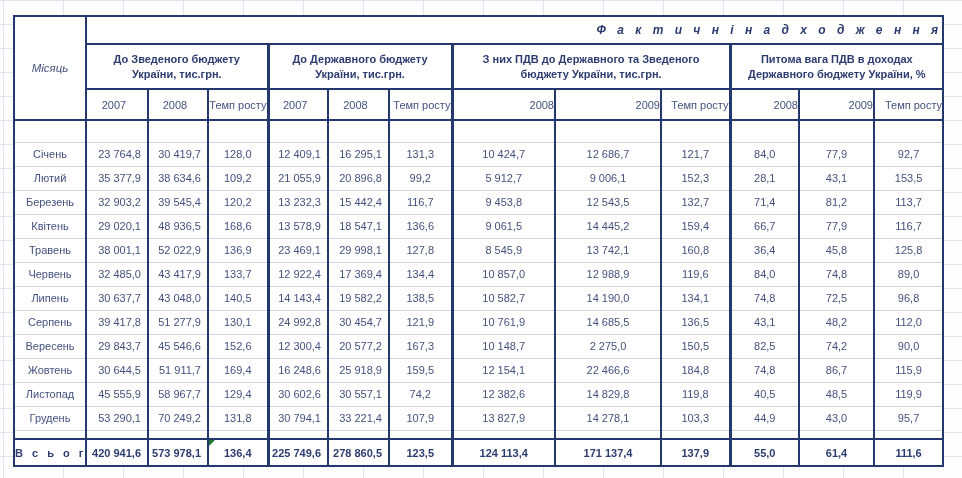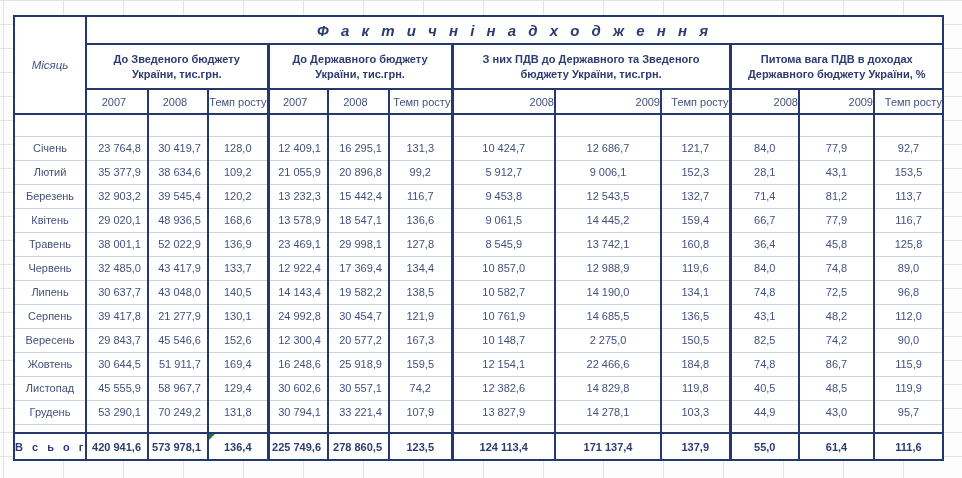--- a/index.html
+++ b/index.html
@@ -41,34 +41,34 @@
   
   td.c3, td.c6, td.c9, td.gb{border-left:3px solid var(--navy);}
   
   td.c0, td.c1, td.c3, td.c4{text-align:right;padding-right:6px;}
   td.c2, td.c5, td.c6, td.c7, td.c8, td.c9, td.c10, td.c11{text-align:center;}
   td.cm{text-align:center;}
   
   tr.r-title{height:28px;}
   tr.r-title td{border-bottom:2px solid var(--navy);}
   td.c-title{
-    text-align:center;font-style:italic;font-weight:bold;
-    letter-spacing:4px;color:var(--head);font-size:15px;border-radius:7px;
+    text-align:right;font-style:italic;font-weight:bold;
+    letter-spacing:4px;color:var(--head);font-size:12px;border-radius:7px;
   }
   td.c-monthhead{
     font-style:italic;color:var(--data);text-align:center;font-size:11.5px;
   }
   tr.r-groups{height:45px;}
   tr.r-groups td{border-bottom:2px solid var(--navy);}
   td.grp{
     text-align:center;font-weight:bold;
     color:var(--head);white-space:normal;line-height:1.35;
     padding:1px 16px;
   }
-  tr.r-years{height:25px;}
+  tr.r-years{height:31px;}
   tr.r-years td{border-bottom:2px solid var(--navy);text-align:right;color:var(--data);}
   
   tr.sp-top{height:22px;}
   tr.sp-bot{height:9px;}
   tr.sp-bot td{border-top:1px solid var(--rowline);}
   
   tr.data{height:24px;}
   tr.data td{border-top:1px solid var(--rowline);}
   
   tr.total{height:27px;}
@@ -244,21 +244,21 @@
         <td class="c6">10 582,7</td>
         <td class="c7">14 190,0</td>
         <td class="c8">134,1</td>
         <td class="c9">74,8</td>
         <td class="c10">72,5</td>
         <td class="c11">96,8</td>
       </tr>
       <tr class="data">
         <td class="cm">Серпень</td>
         <td class="c0">39 417,8</td>
-        <td class="c1">21 277,9</td>
+        <td class="c1">51 277,9</td>
         <td class="c2">130,1</td>
         <td class="c3">24 992,8</td>
         <td class="c4">30 454,7</td>
         <td class="c5">121,9</td>
         <td class="c6">10 761,9</td>
         <td class="c7">14 685,5</td>
         <td class="c8">136,5</td>
         <td class="c9">43,1</td>
         <td class="c10">48,2</td>
         <td class="c11">112,0</td>

